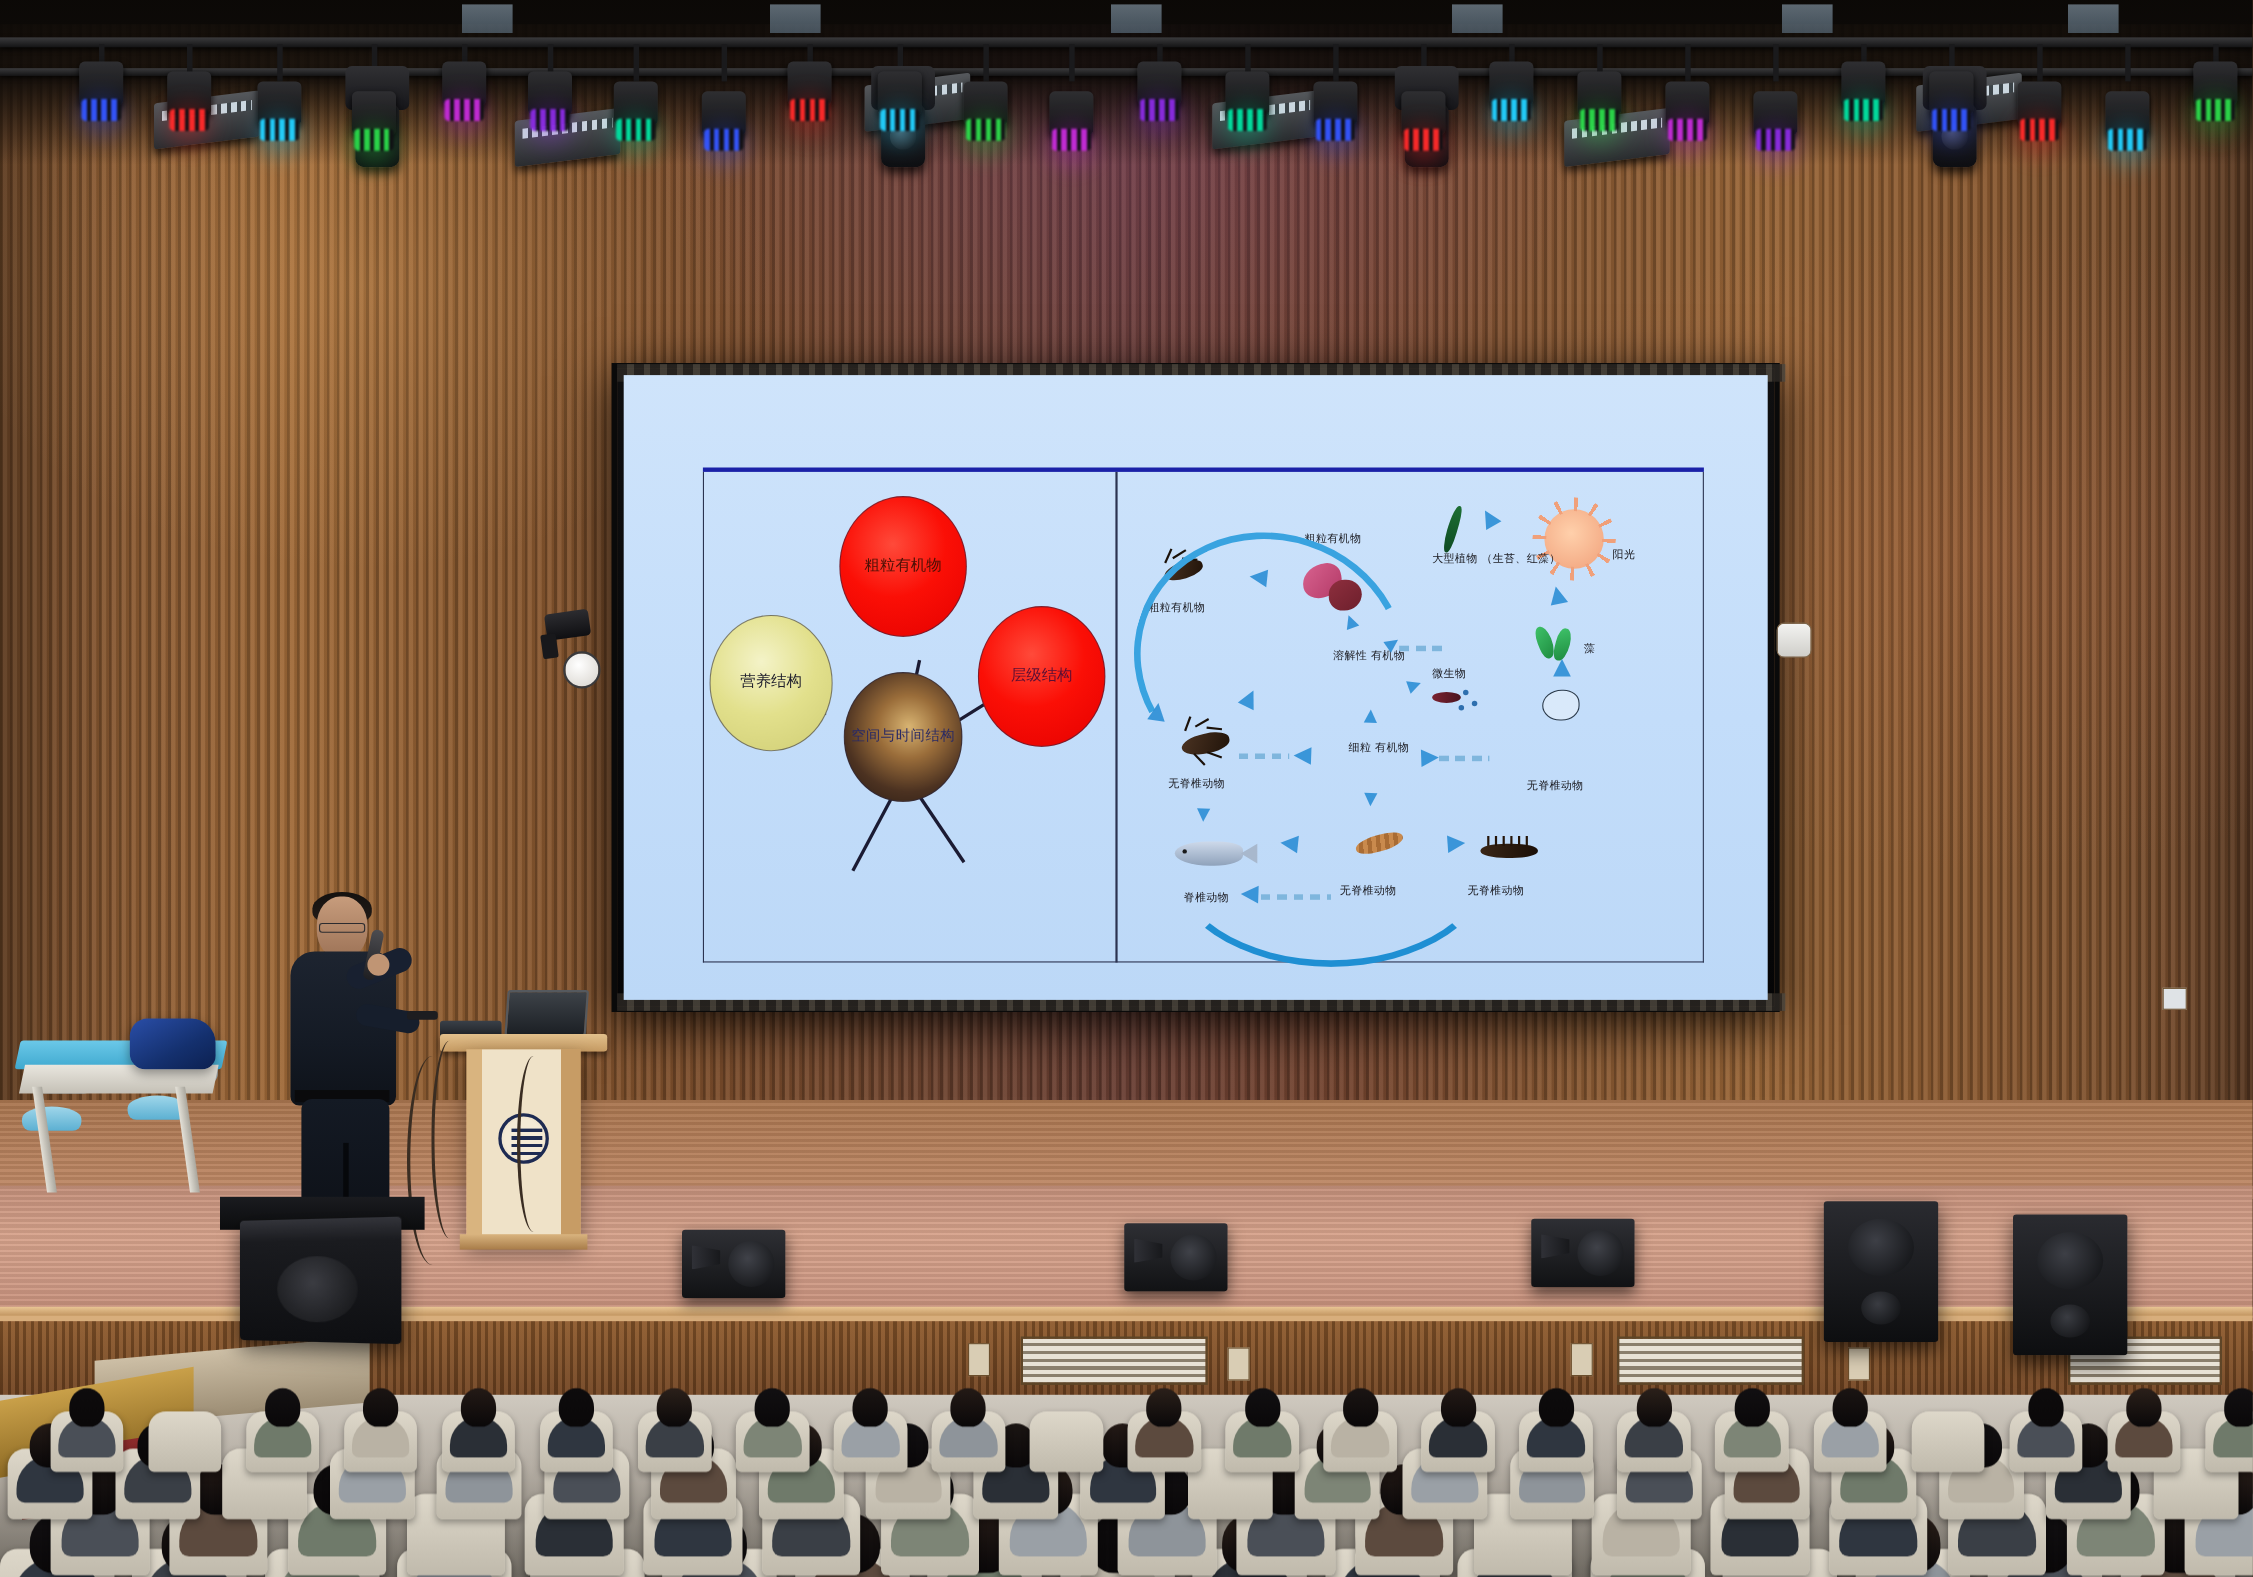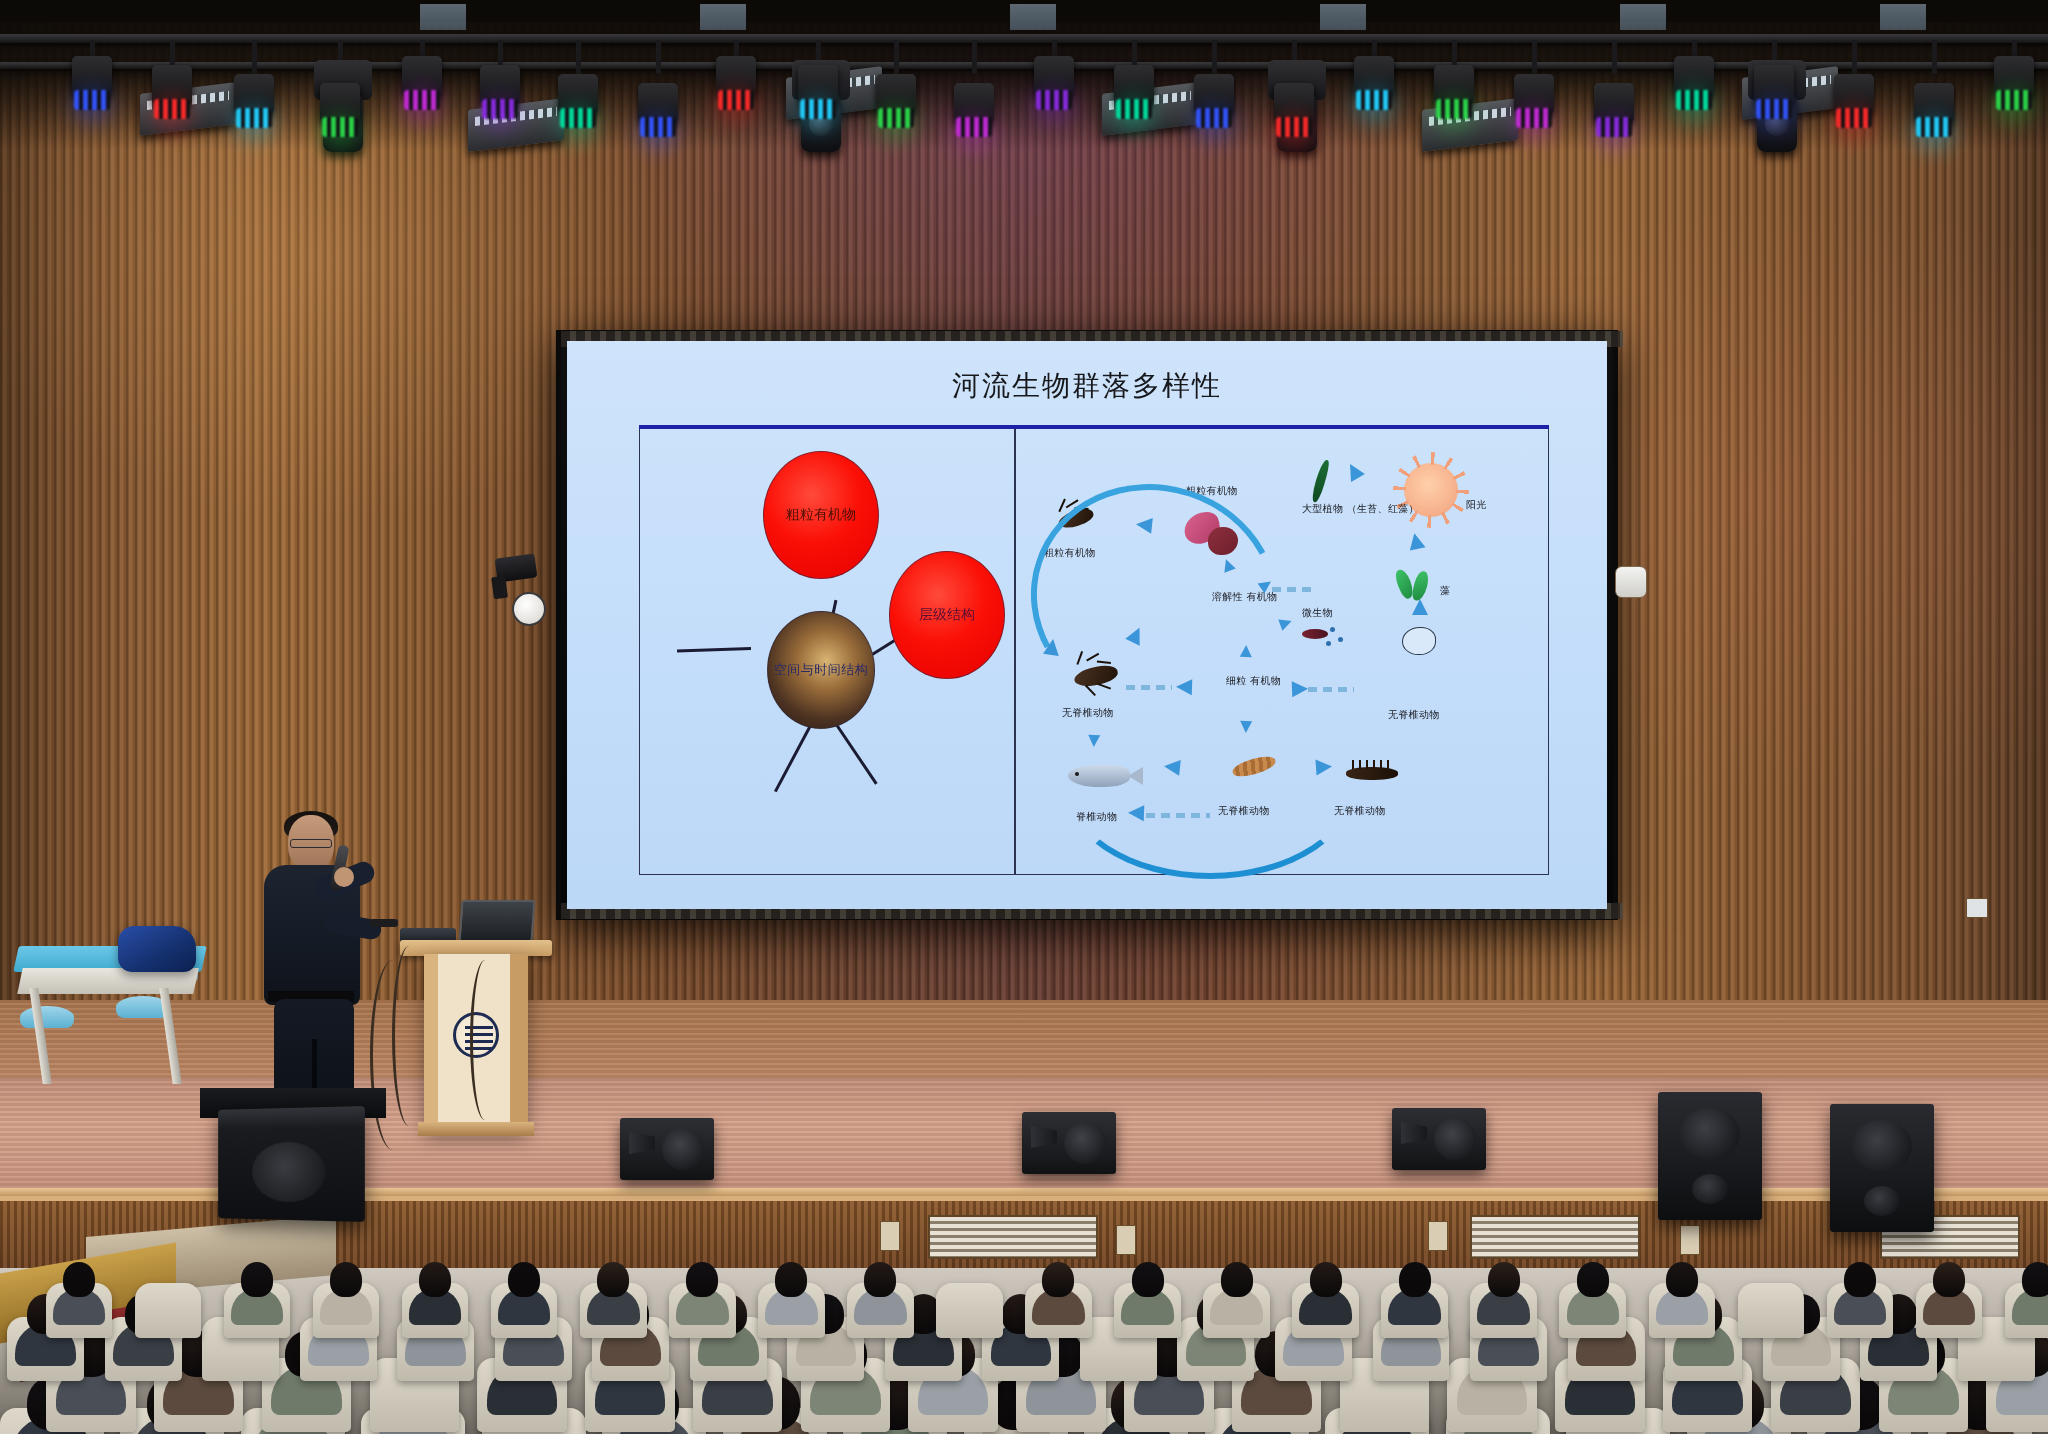--- a/index.html
+++ b/index.html
@@ -766,37 +766,39 @@
         <div class="leds" style="background:repeating-linear-gradient(90deg,#2bd94a 0 5px, #101014 5px 9px)"></div>
       </div>
     </div>
 
 
   <div class="screen-frame">
     <div class="screen-bezel-top"></div>
     <div class="screen-bezel-bot"></div>
     <div class="slide">
 
-      <div class="slide-title">河流生物群落多样性</div>
       <div class="slide-rule"></div>
       <div class="slide-box"></div>
       <div class="slide-divider"></div>
 
       <div class="conc">
         <div class="edge" style="left:182px;top:240px;width:72px;transform:rotate(-78deg);"></div>
         <div class="edge" style="left:230px;top:226px;width:82px;transform:rotate(-32deg);"></div>
         <div class="edge" style="left:112px;top:218px;width:74px;transform:rotate(178deg);"></div>
         <div class="edge" style="left:172px;top:294px;width:76px;transform:rotate(118deg);"></div>
         <div class="edge" style="left:196px;top:292px;width:74px;transform:rotate(56deg);"></div>
 
         <div class="bub bub-top">
           <span>粗粒有机物</span>
         </div>
         <div class="bub bub-right">
           <span>层级结构</span>
+        </div>
+        <div class="bub bub-left">
+          <span>营养结构</span>
         </div>
         <div class="bub bub-center">
           <span>空间与时间结构</span>
         </div>
       </div>
 
       <div class="web">
 
         <div class="sun"></div>
         <div class="web-lab" style="left:450px;top:70px;">阳光</div>

